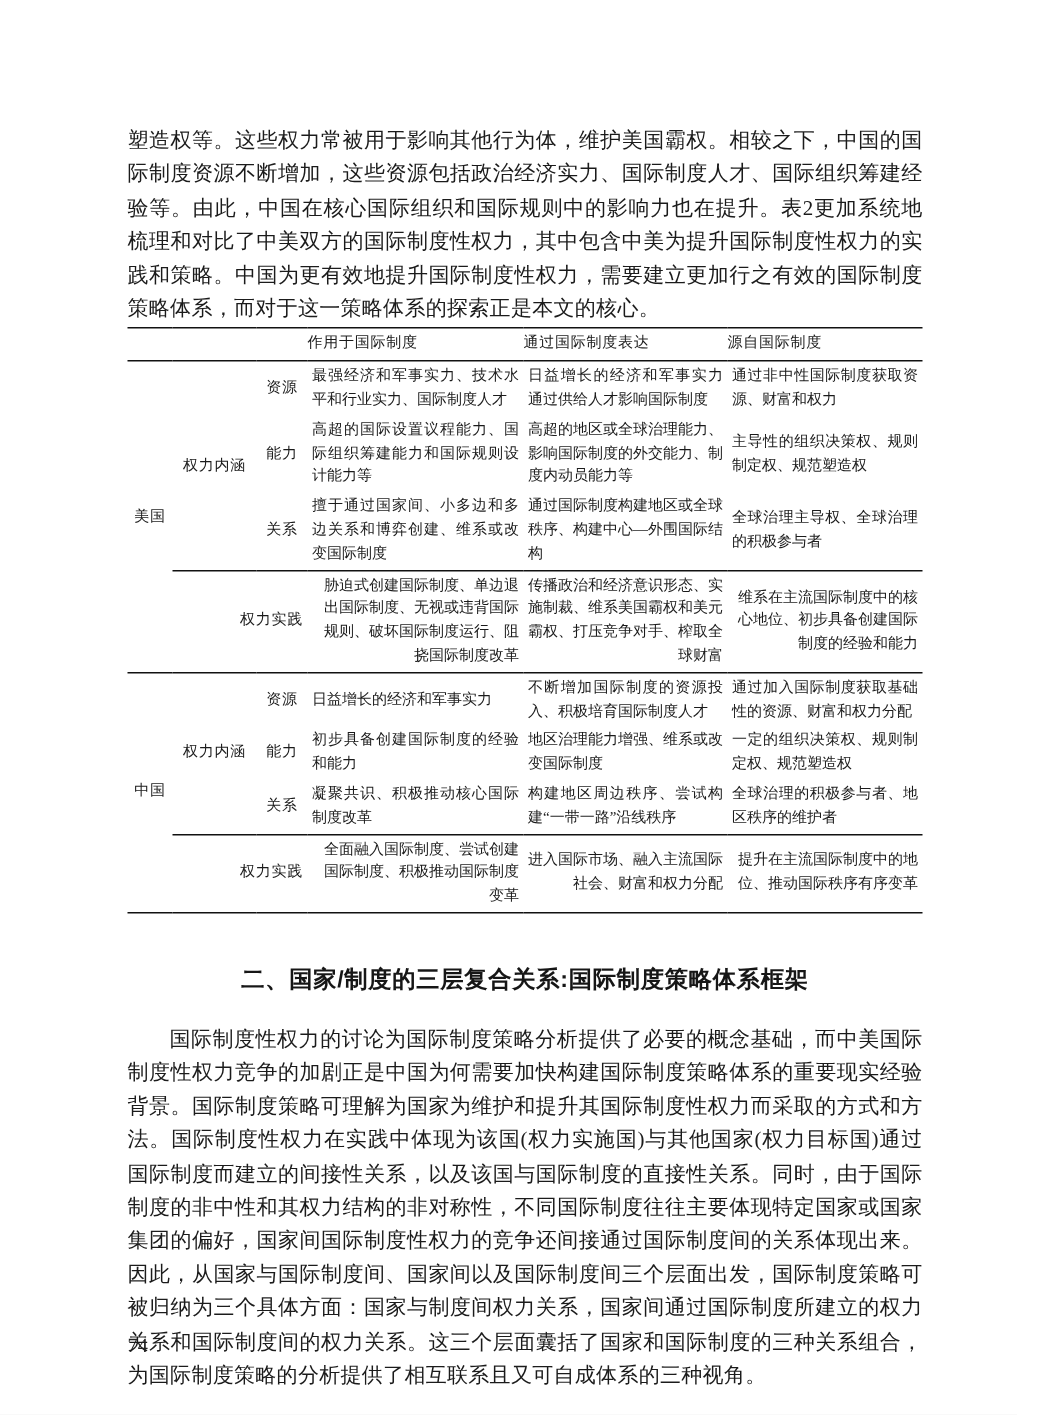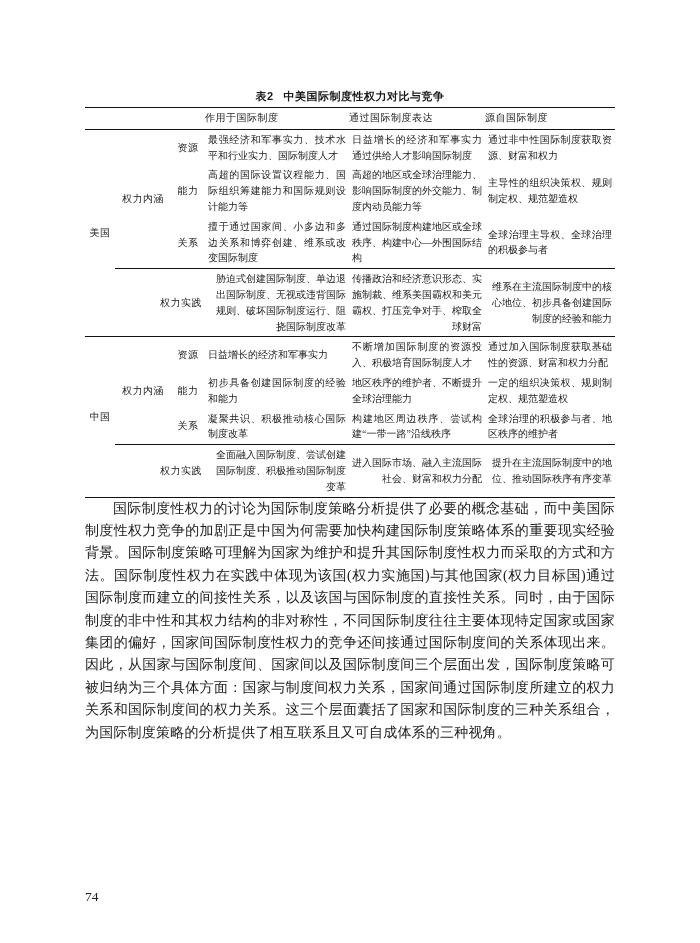--- a/index.html
+++ b/index.html
@@ -48,24 +48,22 @@
   .page-number {
     position:absolute; left:85px; top:889px; font-size:13.5px; color:#222;
   }
 </style>
 </head>
 <body>
 
 <div class="page">
   <div class="content">
 
+    <p class="body-text">塑造权等。这些权力常被用于影响其他行为体，维护美国霸权。相较之下，中国的国际制度资源不断增加，这些资源包括政治经济实力、国际制度人才、国际组织筹建经验等。由此，中国在核心国际组织和国际规则中的影响力也在提升。表2更加系统地梳理和对比了中美双方的国际制度性权力，其中包含中美为提升国际制度性权力的实践和策略。中国为更有效地提升国际制度性权力，需要建立更加行之有效的国际制度策略体系，而对于这一策略体系的探索正是本文的核心。</p>
 
-    <div class="table-caption">
-      <span class="cap-label">表2</span><span>中美国际制度性权力对比与竞争</span>
-    </div>
 
     <table class="cmp">
       <colgroup>
         <col style="width:30px">
           <col style="width:56px">
           <col style="width:34px">
         <col style="width:144px">
           <col style="width:136px">
           <col style="width:130px">
       </colgroup>
@@ -108,38 +106,39 @@
           <td class="country" rowspan="4">中国</td>
           <td class="cat" rowspan="3">权力内涵</td>
           <td class="sub">资源</td>
           <td class="cell">日益增长的经济和军事实力</td>
           <td class="cell">不断增加国际制度的资源投入、积极培育国际制度人才</td>
           <td class="cell">通过加入国际制度获取基础性的资源、财富和权力分配</td>
         </tr>
         <tr>
           <td class="sub">能力</td>
           <td class="cell">初步具备创建国际制度的经验和能力</td>
-          <td class="cell">地区秩序的维护者、不断提升全球治理能力</td>
+          <td class="cell">地区治理能力增强、维系或改变国际制度</td>
           <td class="cell">一定的组织决策权、规则制定权、规范塑造权</td>
         </tr>
         <tr>
           <td class="sub">关系</td>
           <td class="cell">凝聚共识、积极推动核心国际制度改革</td>
           <td class="cell">构建地区周边秩序、尝试构建“一带一路”沿线秩序</td>
           <td class="cell">全球治理的积极参与者、地区秩序的维护者</td>
         </tr>
         <tr class="practice">
           <td class="cat" colspan="2">权力实践</td>
           <td class="cell">全面融入国际制度、尝试创建国际制度、积极推动国际制度变革</td>
           <td class="cell">进入国际市场、融入主流国际社会、财富和权力分配</td>
           <td class="cell">提升在主流国际制度中的地位、推动国际秩序有序变革</td>
         </tr>
       </tbody>
     </table>
 
+    <h2 class="section-heading">二、国家/制度的三层复合关系:国际制度策略体系框架</h2>
 
     <div class="section-paras">
       <p class="body-text indent">国际制度性权力的讨论为国际制度策略分析提供了必要的概念基础，而中美国际制度性权力竞争的加剧正是中国为何需要加快构建国际制度策略体系的重要现实经验背景。国际制度策略可理解为国家为维护和提升其国际制度性权力而采取的方式和方法。国际制度性权力在实践中体现为该国(权力实施国)与其他国家(权力目标国)通过国际制度而建立的间接性关系，以及该国与国际制度的直接性关系。同时，由于国际制度的非中性和其权力结构的非对称性，不同国际制度往往主要体现特定国家或国家集团的偏好，国家间国际制度性权力的竞争还间接通过国际制度间的关系体现出来。因此，从国家与国际制度间、国家间以及国际制度间三个层面出发，国际制度策略可被归纳为三个具体方面：国家与制度间权力关系，国家间通过国际制度所建立的权力关系和国际制度间的权力关系。这三个层面囊括了国家和国际制度的三种关系组合，为国际制度策略的分析提供了相互联系且又可自成体系的三种视角。</p>
 
     </div>
 
   </div>
 
   <div class="page-number">74</div>
 </div>

